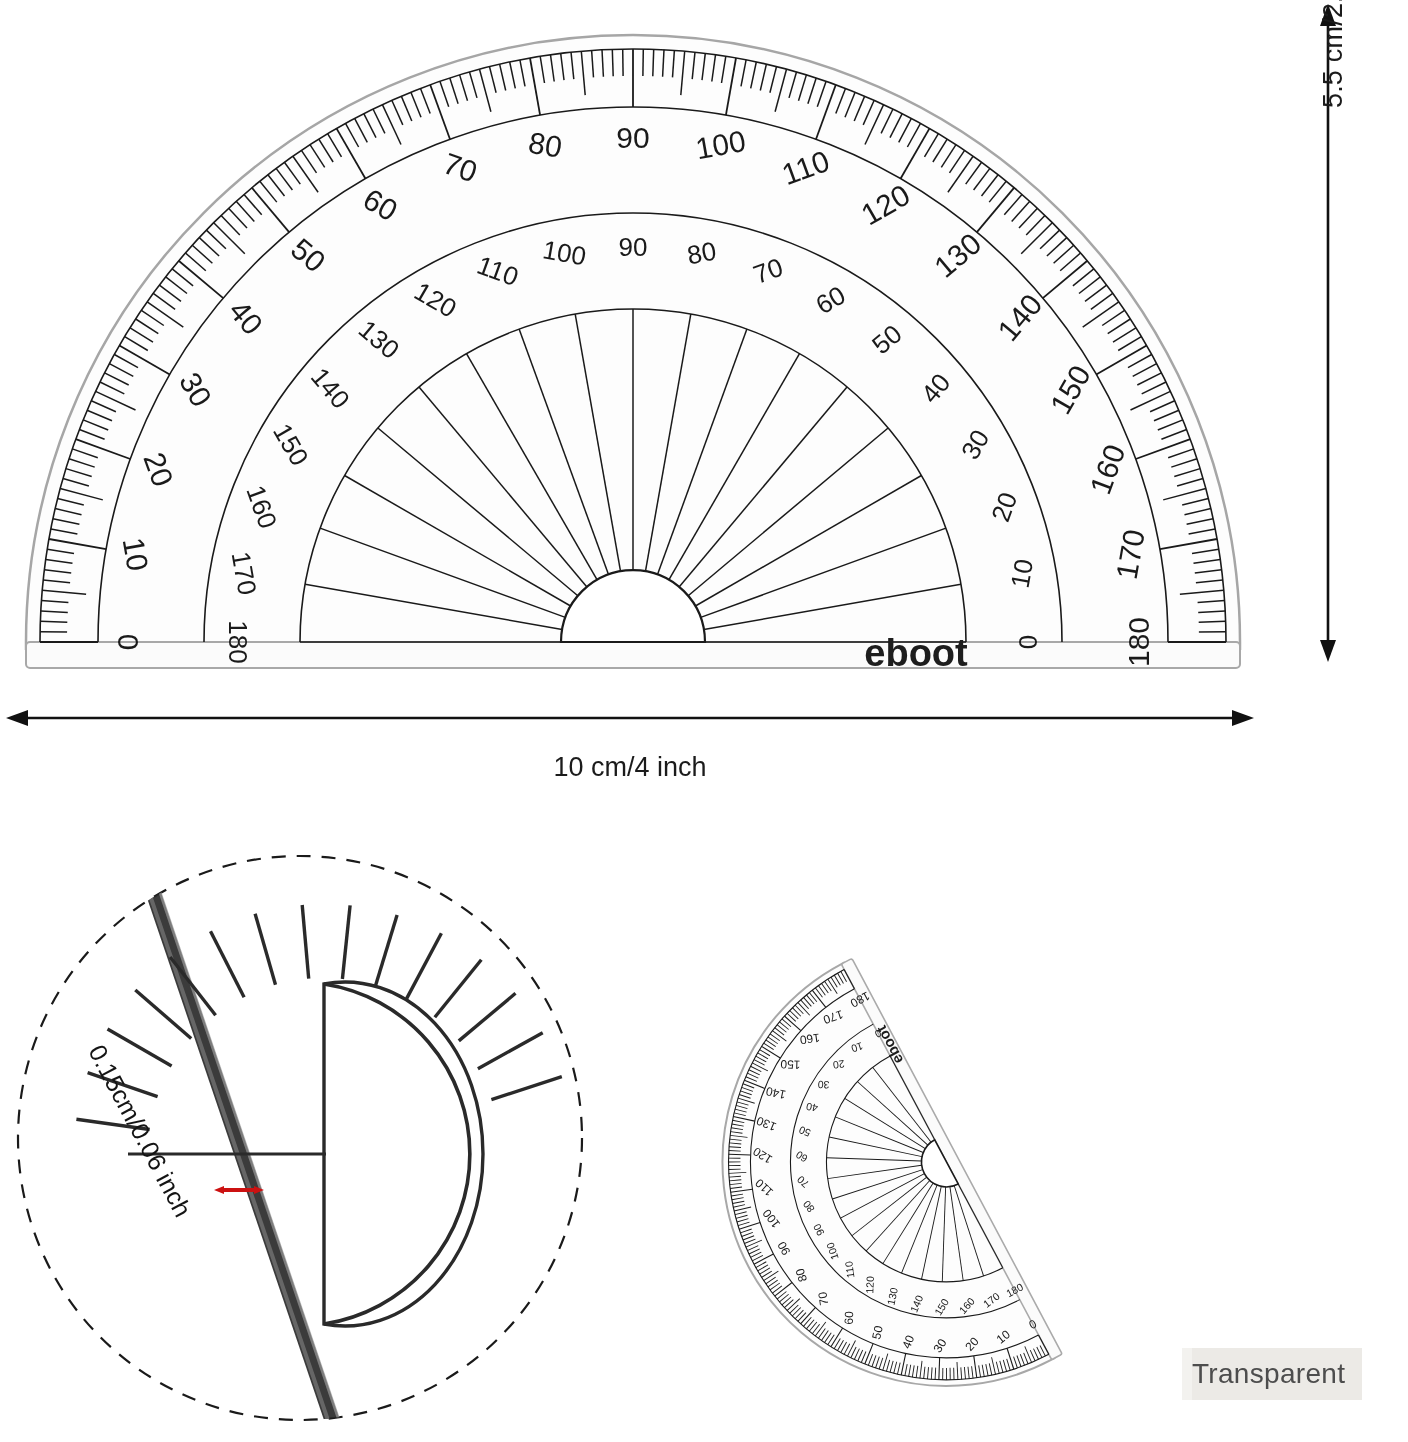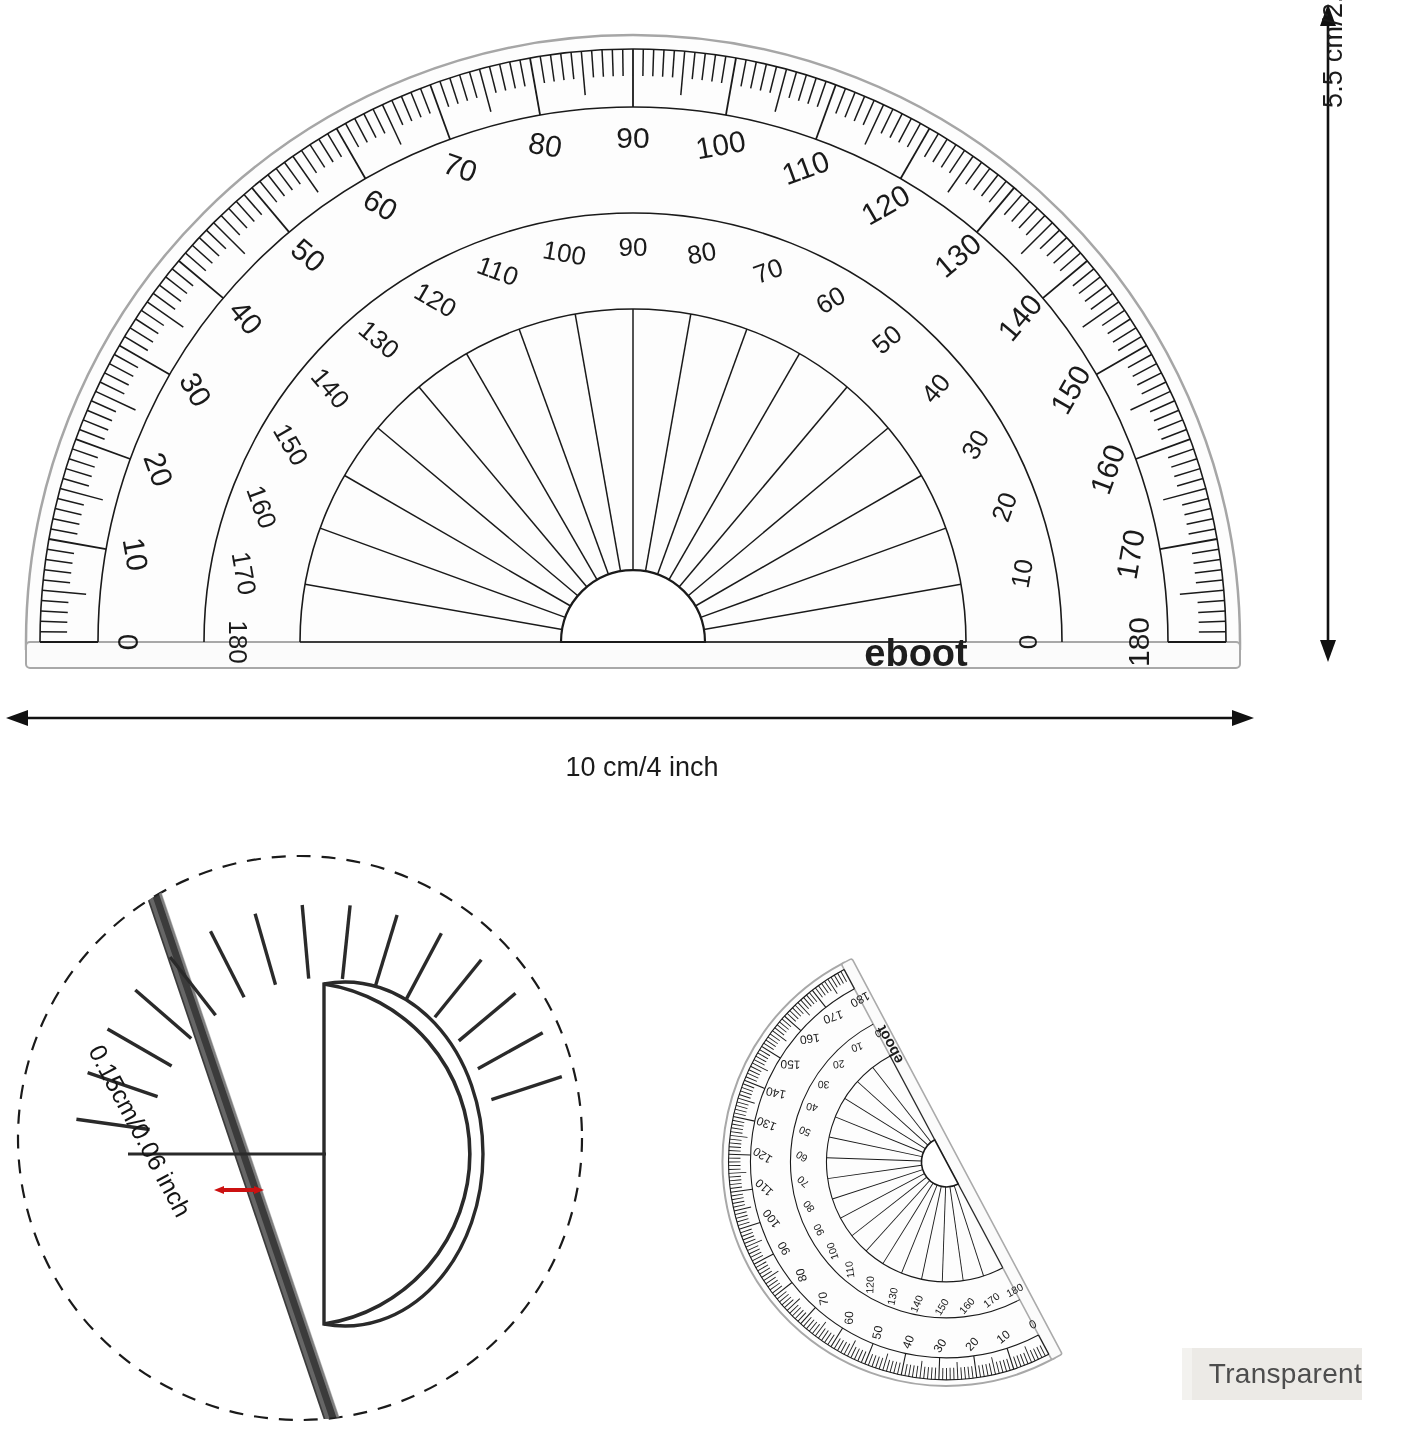--- a/index.html
+++ b/index.html
@@ -60,21 +60,20 @@
     height: 110px;
   }
   #width-dim-label {
     position: absolute;
     left: 0;
     top: 52px;
     width: 1260px;
     text-align: center;
     font-size: 27px;
     color: #1b1b1b;
-    margin-left: 12px;
   }
 
   
   #detail-callout {
     position: absolute;
     left: 8px;
     top: 838px;
     width: 600px;
     height: 604px;
   }
@@ -102,21 +101,21 @@
   
   #transparent-badge {
     position: absolute;
     left: 1192px;
     top: 1348px;
     width: 170px;
     height: 52px;
     background: #eceae6;
     display: flex;
     align-items: center;
-    justify-content: flex-end;
+    justify-content: flex-start;
   }
   #transparent-badge-label {
     font-size: 28px;
     color: #4d4d4d;
     letter-spacing: 0.3px;
   }
   
   #transparent-badge::after{
     content:"";
     position:absolute;

